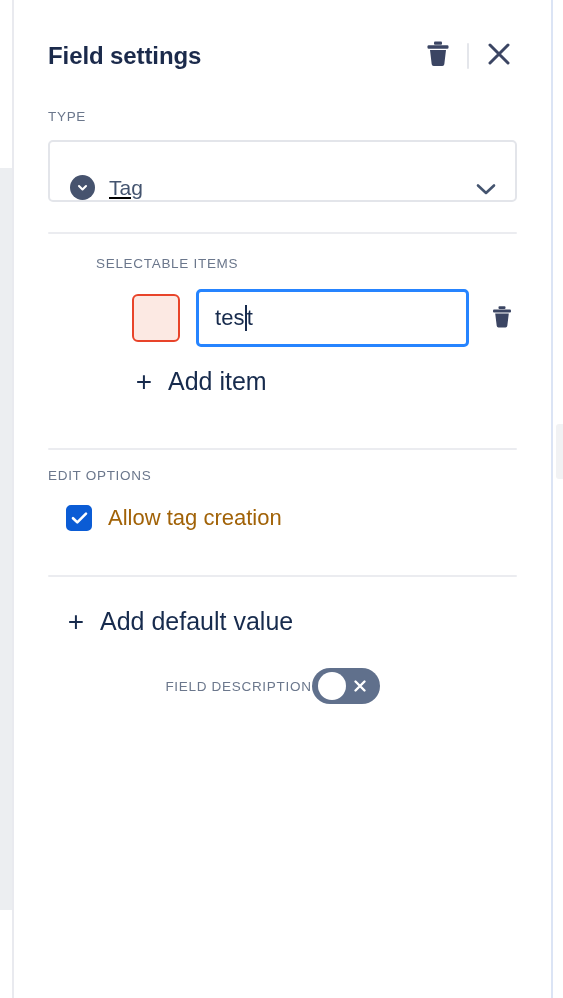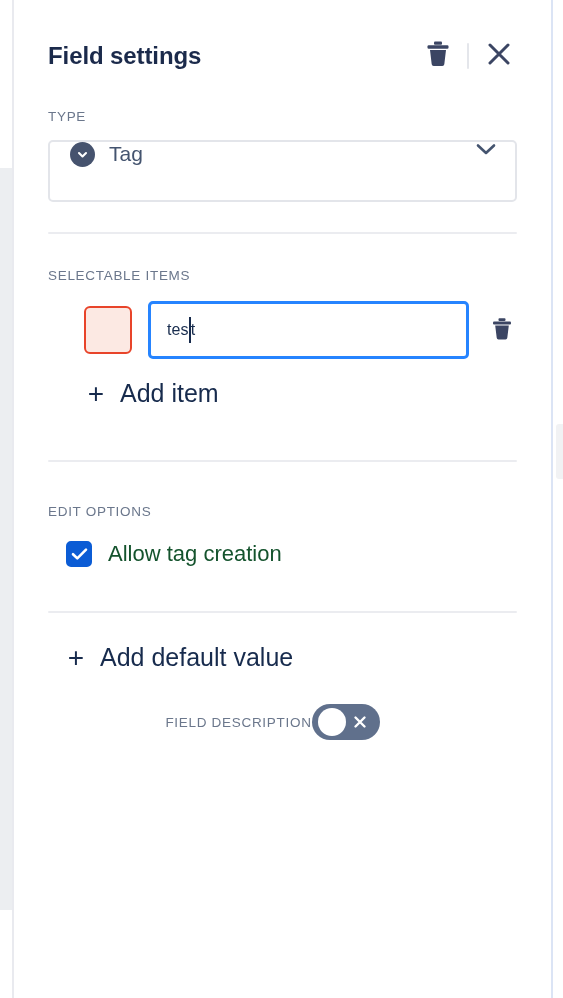--- a/index.html
+++ b/index.html
@@ -113,42 +113,43 @@
 
   
   .type-section { padding-top: 36px; }
   .type-select {
     margin-top: 16px;
     height: 62px;
     border: 2px solid #e3e5ea;
     border-radius: 5px;
     background: #fff;
     display: flex;
-    align-items: flex-start;
+    align-items: flex-end;
     padding: 0 18px 0 20px;
     cursor: pointer;
+    text-decoration: underline;
   }
   .type-badge {
     width: 25px; height: 25px;
     border-radius: 50%;
     background: #46536e;
     display: flex;
     align-items: center;
     justify-content: center;
     flex: none;
   }
   .type-text {
     margin-left: 14px;
     font-size: 21px;
     color: #44546f;
     flex: 1;
   }
 
   
-  .selectable-section { padding-top: 34px; padding-bottom: 6px; }
+  .selectable-section { padding-top: 22px; padding-bottom: 6px; margin-left: 48px; }
   .item-row {
     margin-top: 18px;
     display: flex;
     align-items: center;
     padding-left: 36px;
   }
   .color-swatch {
     width: 48px; height: 48px;
     border-radius: 6px;
     border: 2px solid #e8442a;
@@ -159,21 +160,21 @@
   .item-input {
     margin-left: 16px;
     flex: 1;
     height: 58px;
     border: 3px solid #2684ff;
     border-radius: 5px;
     background: #fff;
     display: flex;
     align-items: center;
     padding: 0 16px;
-    font-size: 16px;
+    font-size: 22px;
     color: #172b4d;
     position: relative;
   }
   .item-input .txt-a { letter-spacing: 0.1px; }
   .caret {
     display: inline-block;
     width: 2px;
     height: 26px;
     background: #172b4d;
     margin: 0 0px;
@@ -204,21 +205,21 @@
     width: 24px;
     text-align: center;
   }
   .add-label {
     margin-left: 12px;
     font-size: 25px;
     color: #172b4d;
   }
 
   
-  .edit-section { padding-top: 18px; padding-bottom: 10px; margin-top: 24px; }
+  .edit-section { padding-top: 18px; padding-bottom: 10px; }
   .check-row {
     margin-top: 22px;
     display: flex;
     align-items: center;
     padding-left: 18px;
     cursor: pointer;
   }
   .check-row:first-of-type { margin-top: 26px; }
   .checkbox {
     width: 26px; height: 26px;
@@ -226,21 +227,21 @@
     flex: none;
     display: flex;
     align-items: center;
     justify-content: center;
   }
   .checkbox.on  { background: #0b5cd5; border: 2px solid #0b5cd5; }
   .checkbox.off { background: #fbfbfc; border: 2px solid #e6e7ea; }
   .check-label {
     margin-left: 16px;
     font-size: 22px;
-    color: #14532d;
+    color: #a16207;
   }
 
   
   .default-section { padding-top: 30px; }
   .default-row {
     display: flex;
     align-items: center;
     cursor: pointer;
     padding-left: 16px;
   }

